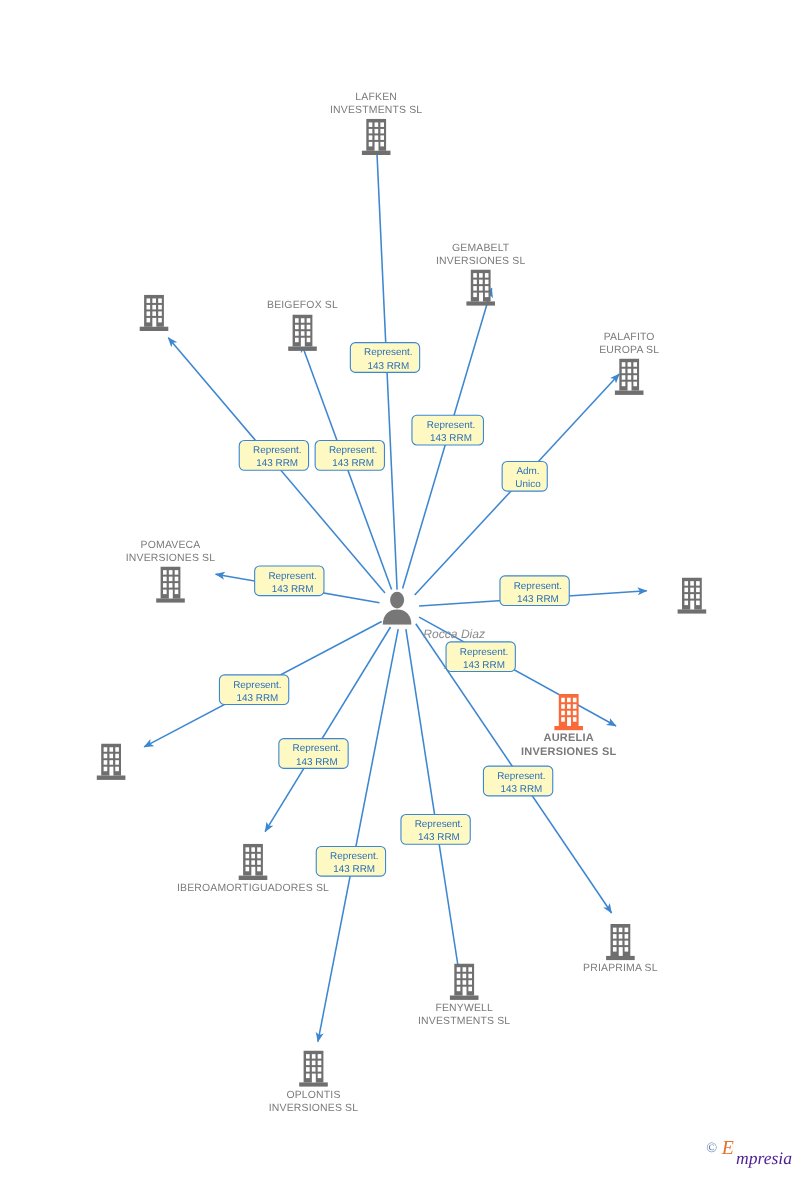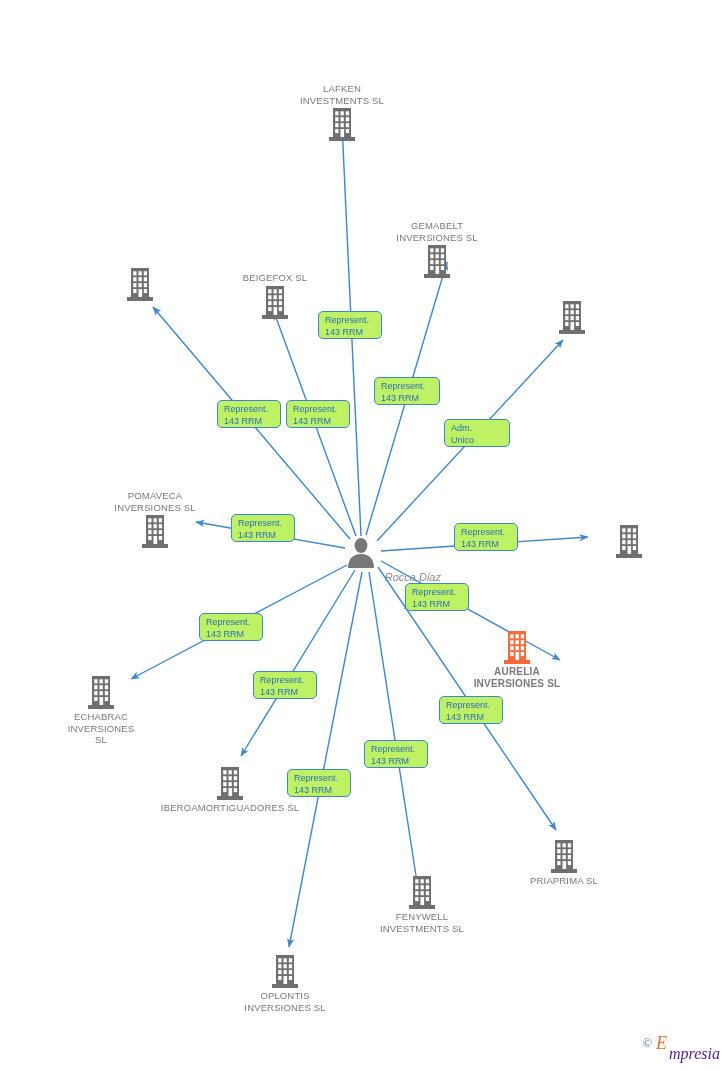--- a/index.html
+++ b/index.html
@@ -63,26 +63,26 @@
     font-size: 11px;
     line-height: 14px;
     color: #8a8a8a;
     white-space: pre-line;
     font-style: italic;
   }
   .tag {
     position: absolute;
     border: 1.3px solid #3b87d4;
     border-radius: 5px;
-    background: #bef264;
+    background: #fef9c3;
     color: #2a6fb8;
     font-family: "Liberation Sans", sans-serif;
     font-size: 9px;
     line-height: 11.5px;
-    text-align: left;
+    text-align: center;
     padding: 3px 0 4px 6px;
     white-space: pre-line;
     box-sizing: border-box;
   }
   .wm {
     position: absolute;
     right: 8px;
     bottom: 8px;
     display: flex;
     align-items: center;
@@ -216,20 +216,22 @@
               <rect x="7.2" y="15.100000000000001" width="3.3" height="4.1" fill="#ffffff"></rect>
               <rect x="12.5" y="15.100000000000001" width="3.3" height="4.1" fill="#ffffff"></rect>
               <rect x="17.8" y="15.100000000000001" width="3.3" height="4.1" fill="#ffffff"></rect>
               <rect x="7.2" y="21.000000000000004" width="3.3" height="4.1" fill="#ffffff"></rect>
               <rect x="17.8" y="21.000000000000004" width="3.3" height="4.1" fill="#ffffff"></rect>
               <rect x="12.5" y="21" width="3.6" height="8" fill="#ffffff"></rect>
             </g>
           </svg></span>
       </div>
       <div class="node cap-above" style="left: 572px; top: 301px;">
+        <span class="cap">PALAFITO
+EUROPA  SL</span>
         <span class="ico"><svg width="28" height="33" viewBox="0 0 28 33">
             <g fill="#6f6f6f">
               <path d="M5,0 H23 V29 H5 Z"></path>
               <rect x="1" y="29" width="26" height="4"></rect>
               <rect x="7.2" y="3.3" width="3.3" height="4.1" fill="#ffffff"></rect>
               <rect x="12.5" y="3.3" width="3.3" height="4.1" fill="#ffffff"></rect>
               <rect x="17.8" y="3.3" width="3.3" height="4.1" fill="#ffffff"></rect>
               <rect x="7.2" y="9.2" width="3.3" height="4.1" fill="#ffffff"></rect>
               <rect x="12.5" y="9.2" width="3.3" height="4.1" fill="#ffffff"></rect>
               <rect x="17.8" y="9.2" width="3.3" height="4.1" fill="#ffffff"></rect>
@@ -318,23 +320,20 @@
               <rect x="12.5" y="9.2" width="3.3" height="4.1" fill="#ffffff"></rect>
               <rect x="17.8" y="9.2" width="3.3" height="4.1" fill="#ffffff"></rect>
               <rect x="7.2" y="15.100000000000001" width="3.3" height="4.1" fill="#ffffff"></rect>
               <rect x="12.5" y="15.100000000000001" width="3.3" height="4.1" fill="#ffffff"></rect>
               <rect x="17.8" y="15.100000000000001" width="3.3" height="4.1" fill="#ffffff"></rect>
               <rect x="7.2" y="21.000000000000004" width="3.3" height="4.1" fill="#ffffff"></rect>
               <rect x="17.8" y="21.000000000000004" width="3.3" height="4.1" fill="#ffffff"></rect>
               <rect x="12.5" y="21" width="3.6" height="8" fill="#ffffff"></rect>
             </g>
           </svg></span>
-        <span class="cap">ECHABRAC
-INVERSIONES
-SL</span>
       </div>
       <div class="node cap-below" style="left: 230px; top: 767px;">
         <span class="ico"><svg width="28" height="33" viewBox="0 0 28 33">
             <g fill="#6f6f6f">
               <path d="M5,0 H23 V29 H5 Z"></path>
               <rect x="1" y="29" width="26" height="4"></rect>
               <rect x="7.2" y="3.3" width="3.3" height="4.1" fill="#ffffff"></rect>
               <rect x="12.5" y="3.3" width="3.3" height="4.1" fill="#ffffff"></rect>
               <rect x="17.8" y="3.3" width="3.3" height="4.1" fill="#ffffff"></rect>
               <rect x="7.2" y="9.2" width="3.3" height="4.1" fill="#ffffff"></rect>
@@ -429,21 +428,21 @@
     </div>
   <div id="tag-layer">
       <div class="tag" style="left: 318px; top: 311px; width: 64px; height: 28px;">Represent.
 143 RRM</div>
       <div class="tag" style="left: 374px; top: 377px; width: 66px; height: 28px;">Represent.
 143 RRM</div>
       <div class="tag" style="left: 217px; top: 400px; width: 64px; height: 28px;">Represent.
 143 RRM</div>
       <div class="tag" style="left: 286px; top: 400px; width: 64px; height: 28px;">Represent.
 143 RRM</div>
-      <div class="tag" style="left: 444px; top: 419px; width: 66px; height: 28px;">Adm.
+      <div class="tag" style="left: 456px; top: 419px; width: 42px; height: 28px;">Adm.
 Unico</div>
       <div class="tag" style="left: 454px; top: 523px; width: 64px; height: 28px;">Represent.
 143 RRM</div>
       <div class="tag" style="left: 231px; top: 514px; width: 64px; height: 28px;">Represent.
 143 RRM</div>
       <div class="tag" style="left: 405px; top: 583px; width: 64px; height: 28px;">Represent.
 143 RRM</div>
       <div class="tag" style="left: 199px; top: 613px; width: 64px; height: 28px;">Represent.
 143 RRM</div>
       <div class="tag" style="left: 253px; top: 671px; width: 64px; height: 28px;">Represent.

